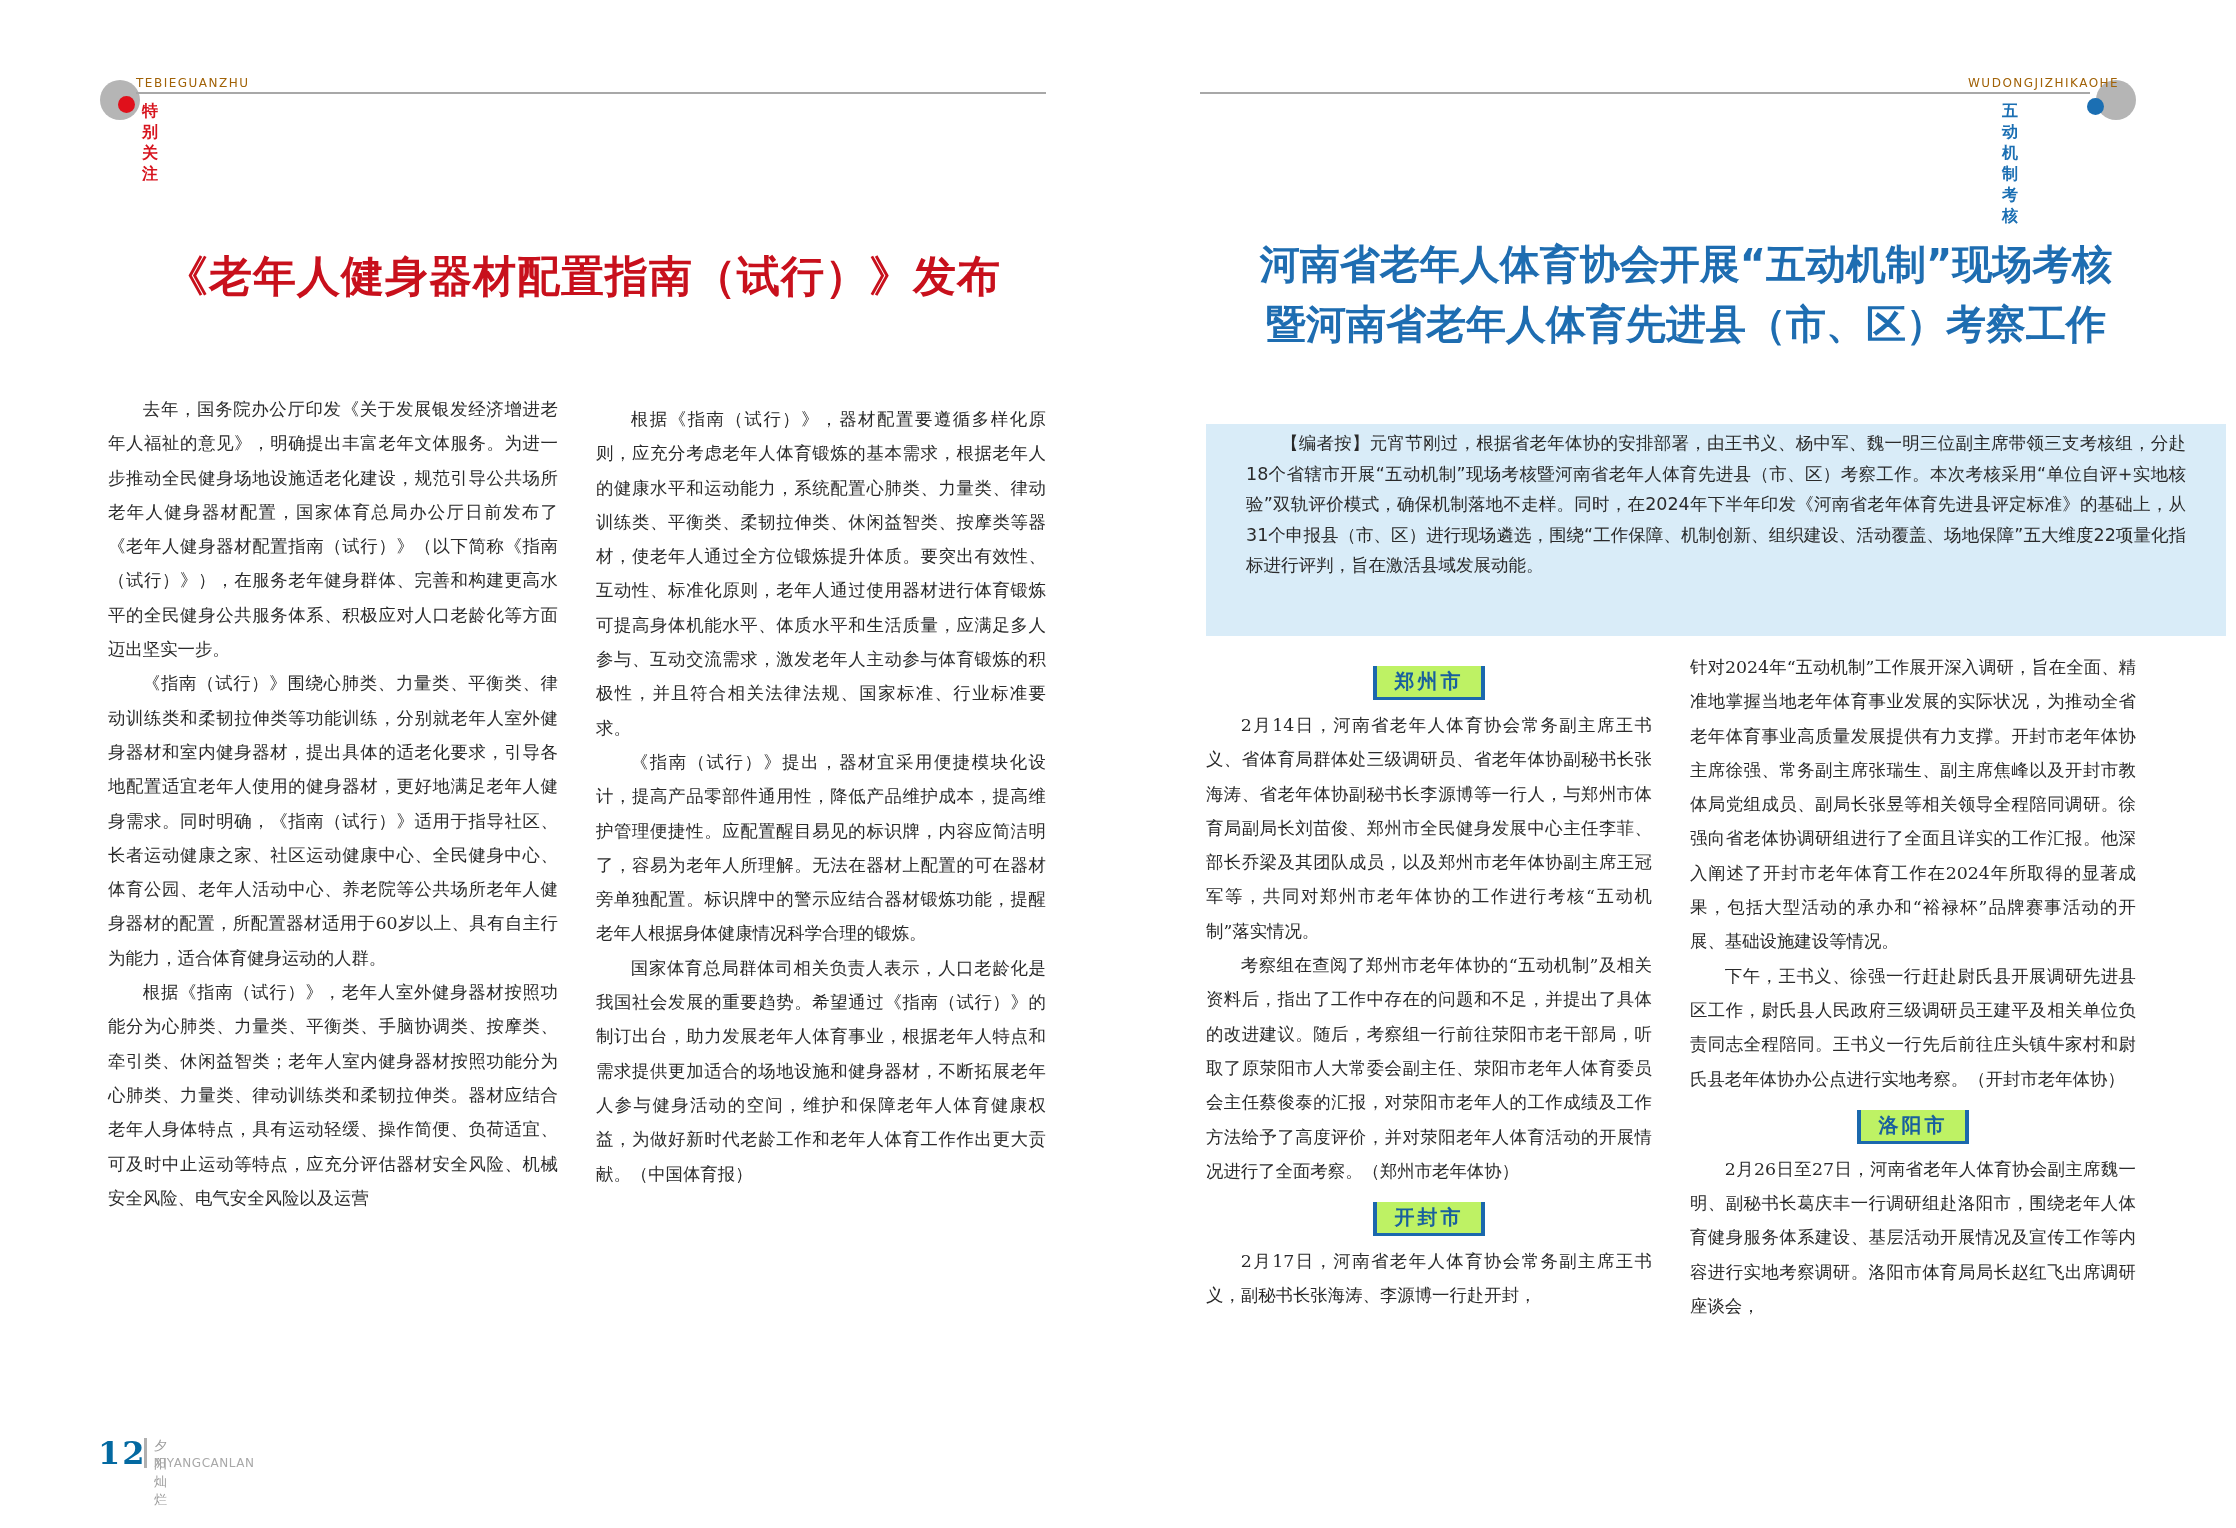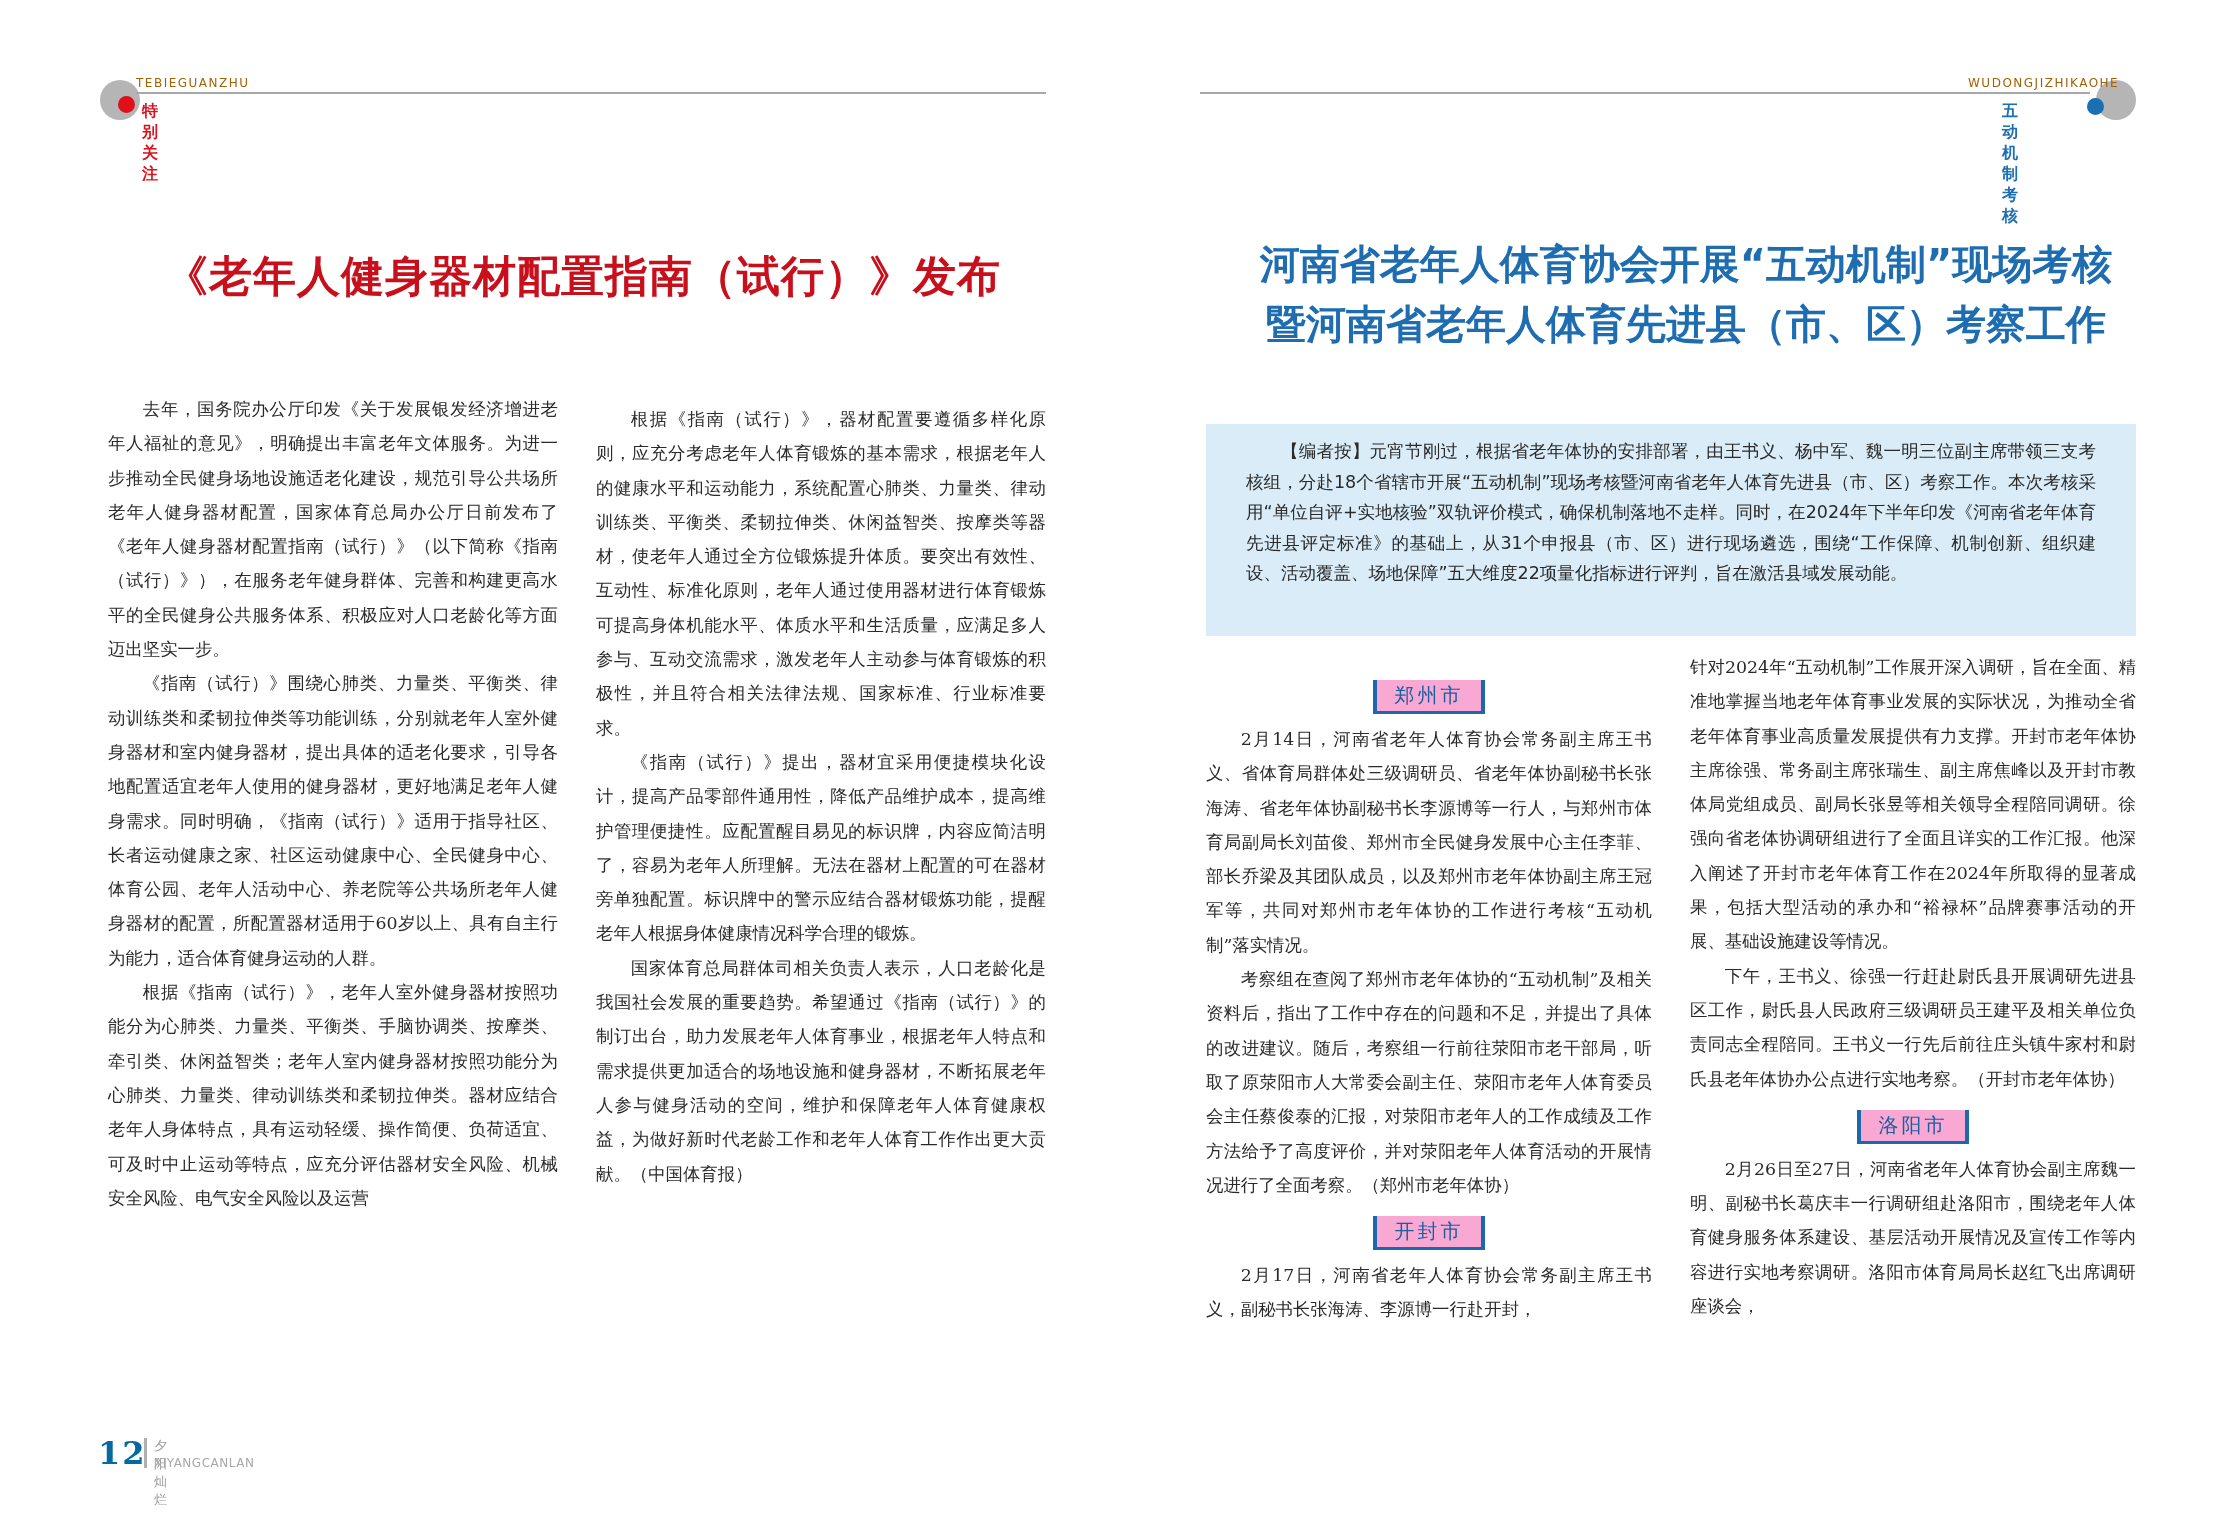--- a/index.html
+++ b/index.html
@@ -37,31 +37,31 @@
   .title-blue{position:absolute;left:88px;top:234px;width:960px;text-align:center;font-family:"DejaVu Sans","Liberation Sans",sans-serif;
       font-size:40px;font-weight:bold;color:#1e6db1;line-height:60px;white-space:nowrap;}
 
   
   .col{position:absolute;font-size:17.4px;line-height:34.3px;text-align:justify;}
   .col p{margin:0;text-indent:2em;}
   .col p.cont{text-indent:0;}
   .col-l1{left:108px;top:392px;width:450px;}
   .col-l2{left:596px;top:402px;width:450px;}
 
-  .editor{position:absolute;left:88px;top:424px;width:930px;height:212px;background:#d9ecf8;
-      padding:12px 40px 0 40px;box-sizing:border-box;font-family:"DejaVu Sans","Liberation Sans",sans-serif;
+  .editor{position:absolute;left:88px;top:424px;width:1020px;height:212px;background:#d9ecf8;
+      padding:4px 40px 0 40px;box-sizing:border-box;font-family:"DejaVu Sans","Liberation Sans",sans-serif;
       font-size:17.5px;line-height:30.5px;color:#2a2a2a;}
   .editor p{margin:0;text-indent:2em;text-align:justify;}
 
   .col-r1{left:88px;top:662px;width:446px;}
   .col-r2{left:572px;top:650px;width:446px;}
 
-  .city-tag{display:block;width:112px;height:34px;margin:18px auto 8px auto;background:#f9a8d4;border-left:4px solid #1b68ad;
+  .city-tag{display:block;width:112px;height:34px;margin:4px auto 8px auto;background:#bef264;border-left:4px solid #1b68ad;
       border-right:4px solid #1b68ad;border-bottom:3px solid #1b68ad;box-sizing:border-box;text-align:center;
-      font-family:"DejaVu Sans","Liberation Sans",sans-serif;font-weight:normal;font-size:20px;line-height:31px;color:#185f9e;letter-spacing:3px;text-indent:0;}
+      font-family:"DejaVu Sans","Liberation Sans",sans-serif;font-weight:bold;font-size:20px;line-height:31px;color:#185f9e;letter-spacing:3px;text-indent:0;}
 
   
   .foot{position:absolute;top:1434px;}
   .foot .num{position:absolute;top:0;font-family:"DejaVu Serif","Liberation Serif",serif;font-weight:bold;font-size:32px;color:#0369a1;letter-spacing:2px;}
   .foot .bar{position:absolute;top:4px;width:3px;height:30px;background:#b0b0b0;}
   .foot .zh{position:absolute;top:3px;font-family:"DejaVu Sans","Liberation Sans",sans-serif;font-size:13px;color:#9c9c9c;}
   .foot .en{position:absolute;top:22px;font-family:"DejaVu Sans","Liberation Sans",sans-serif;font-size:12px;color:#a8a8a8;letter-spacing:0.5px;}
   .foot-left{left:98px;}
   .foot-left .num{left:0;}
   .foot-left .bar{left:46px;}

